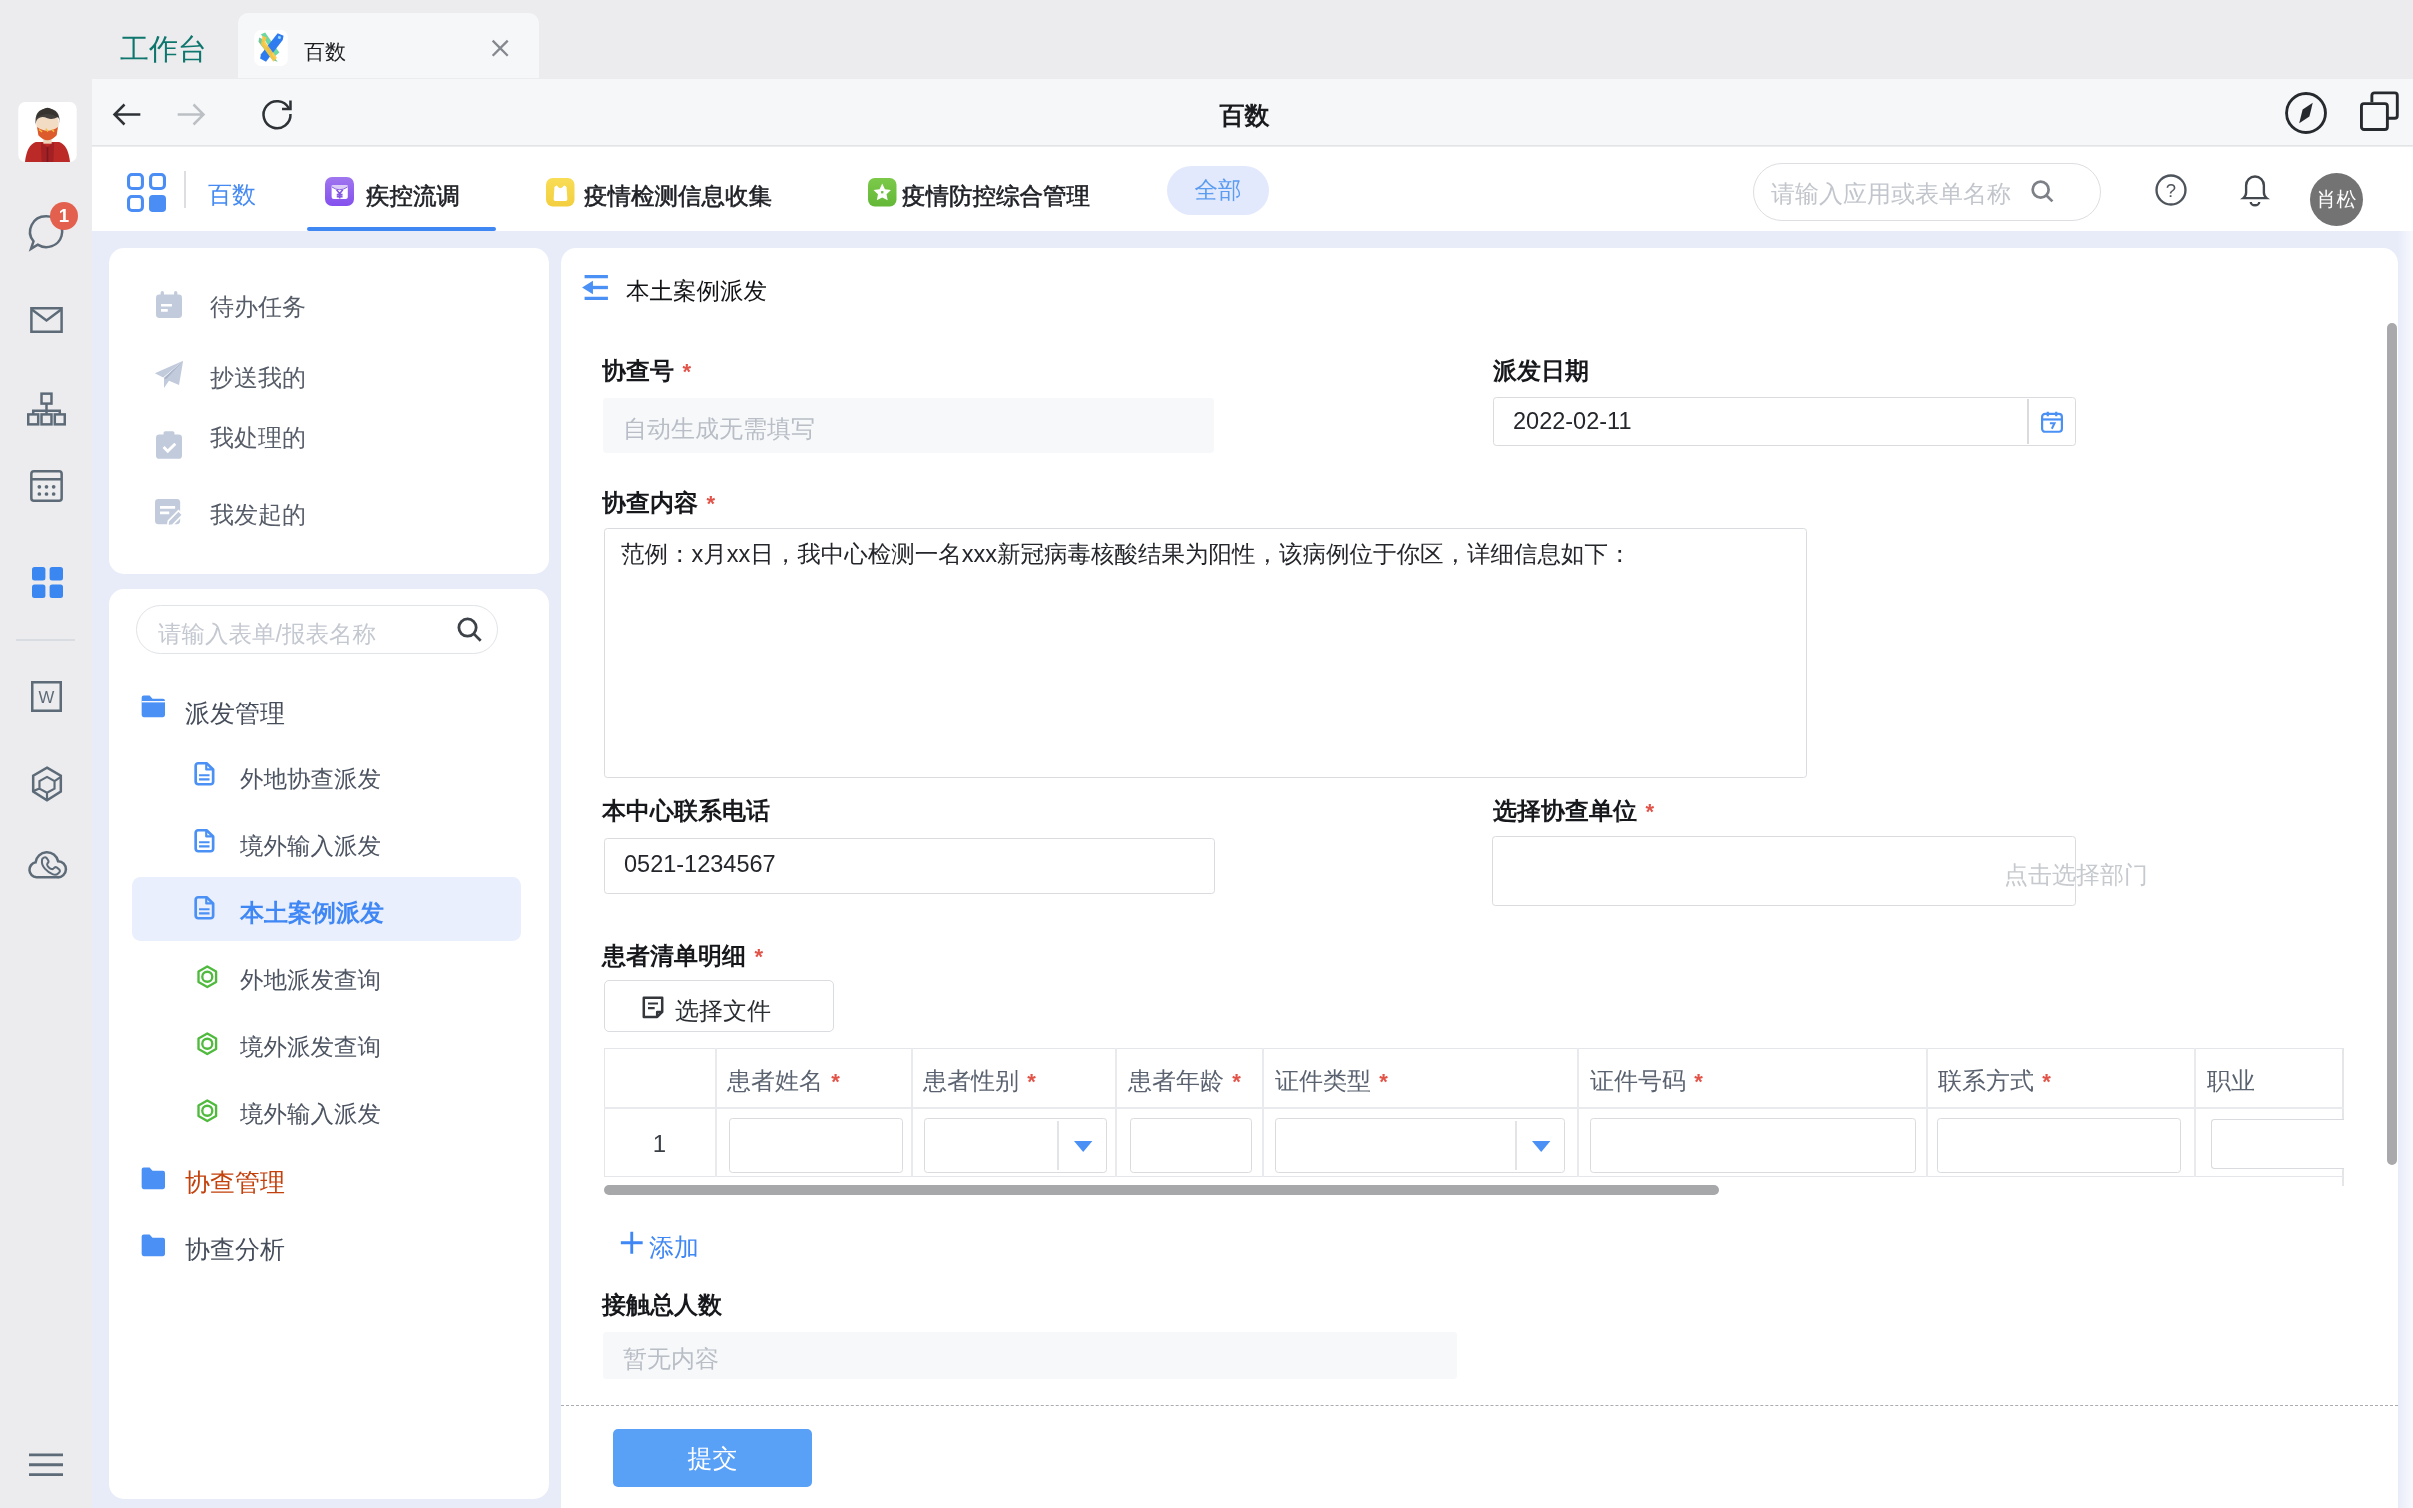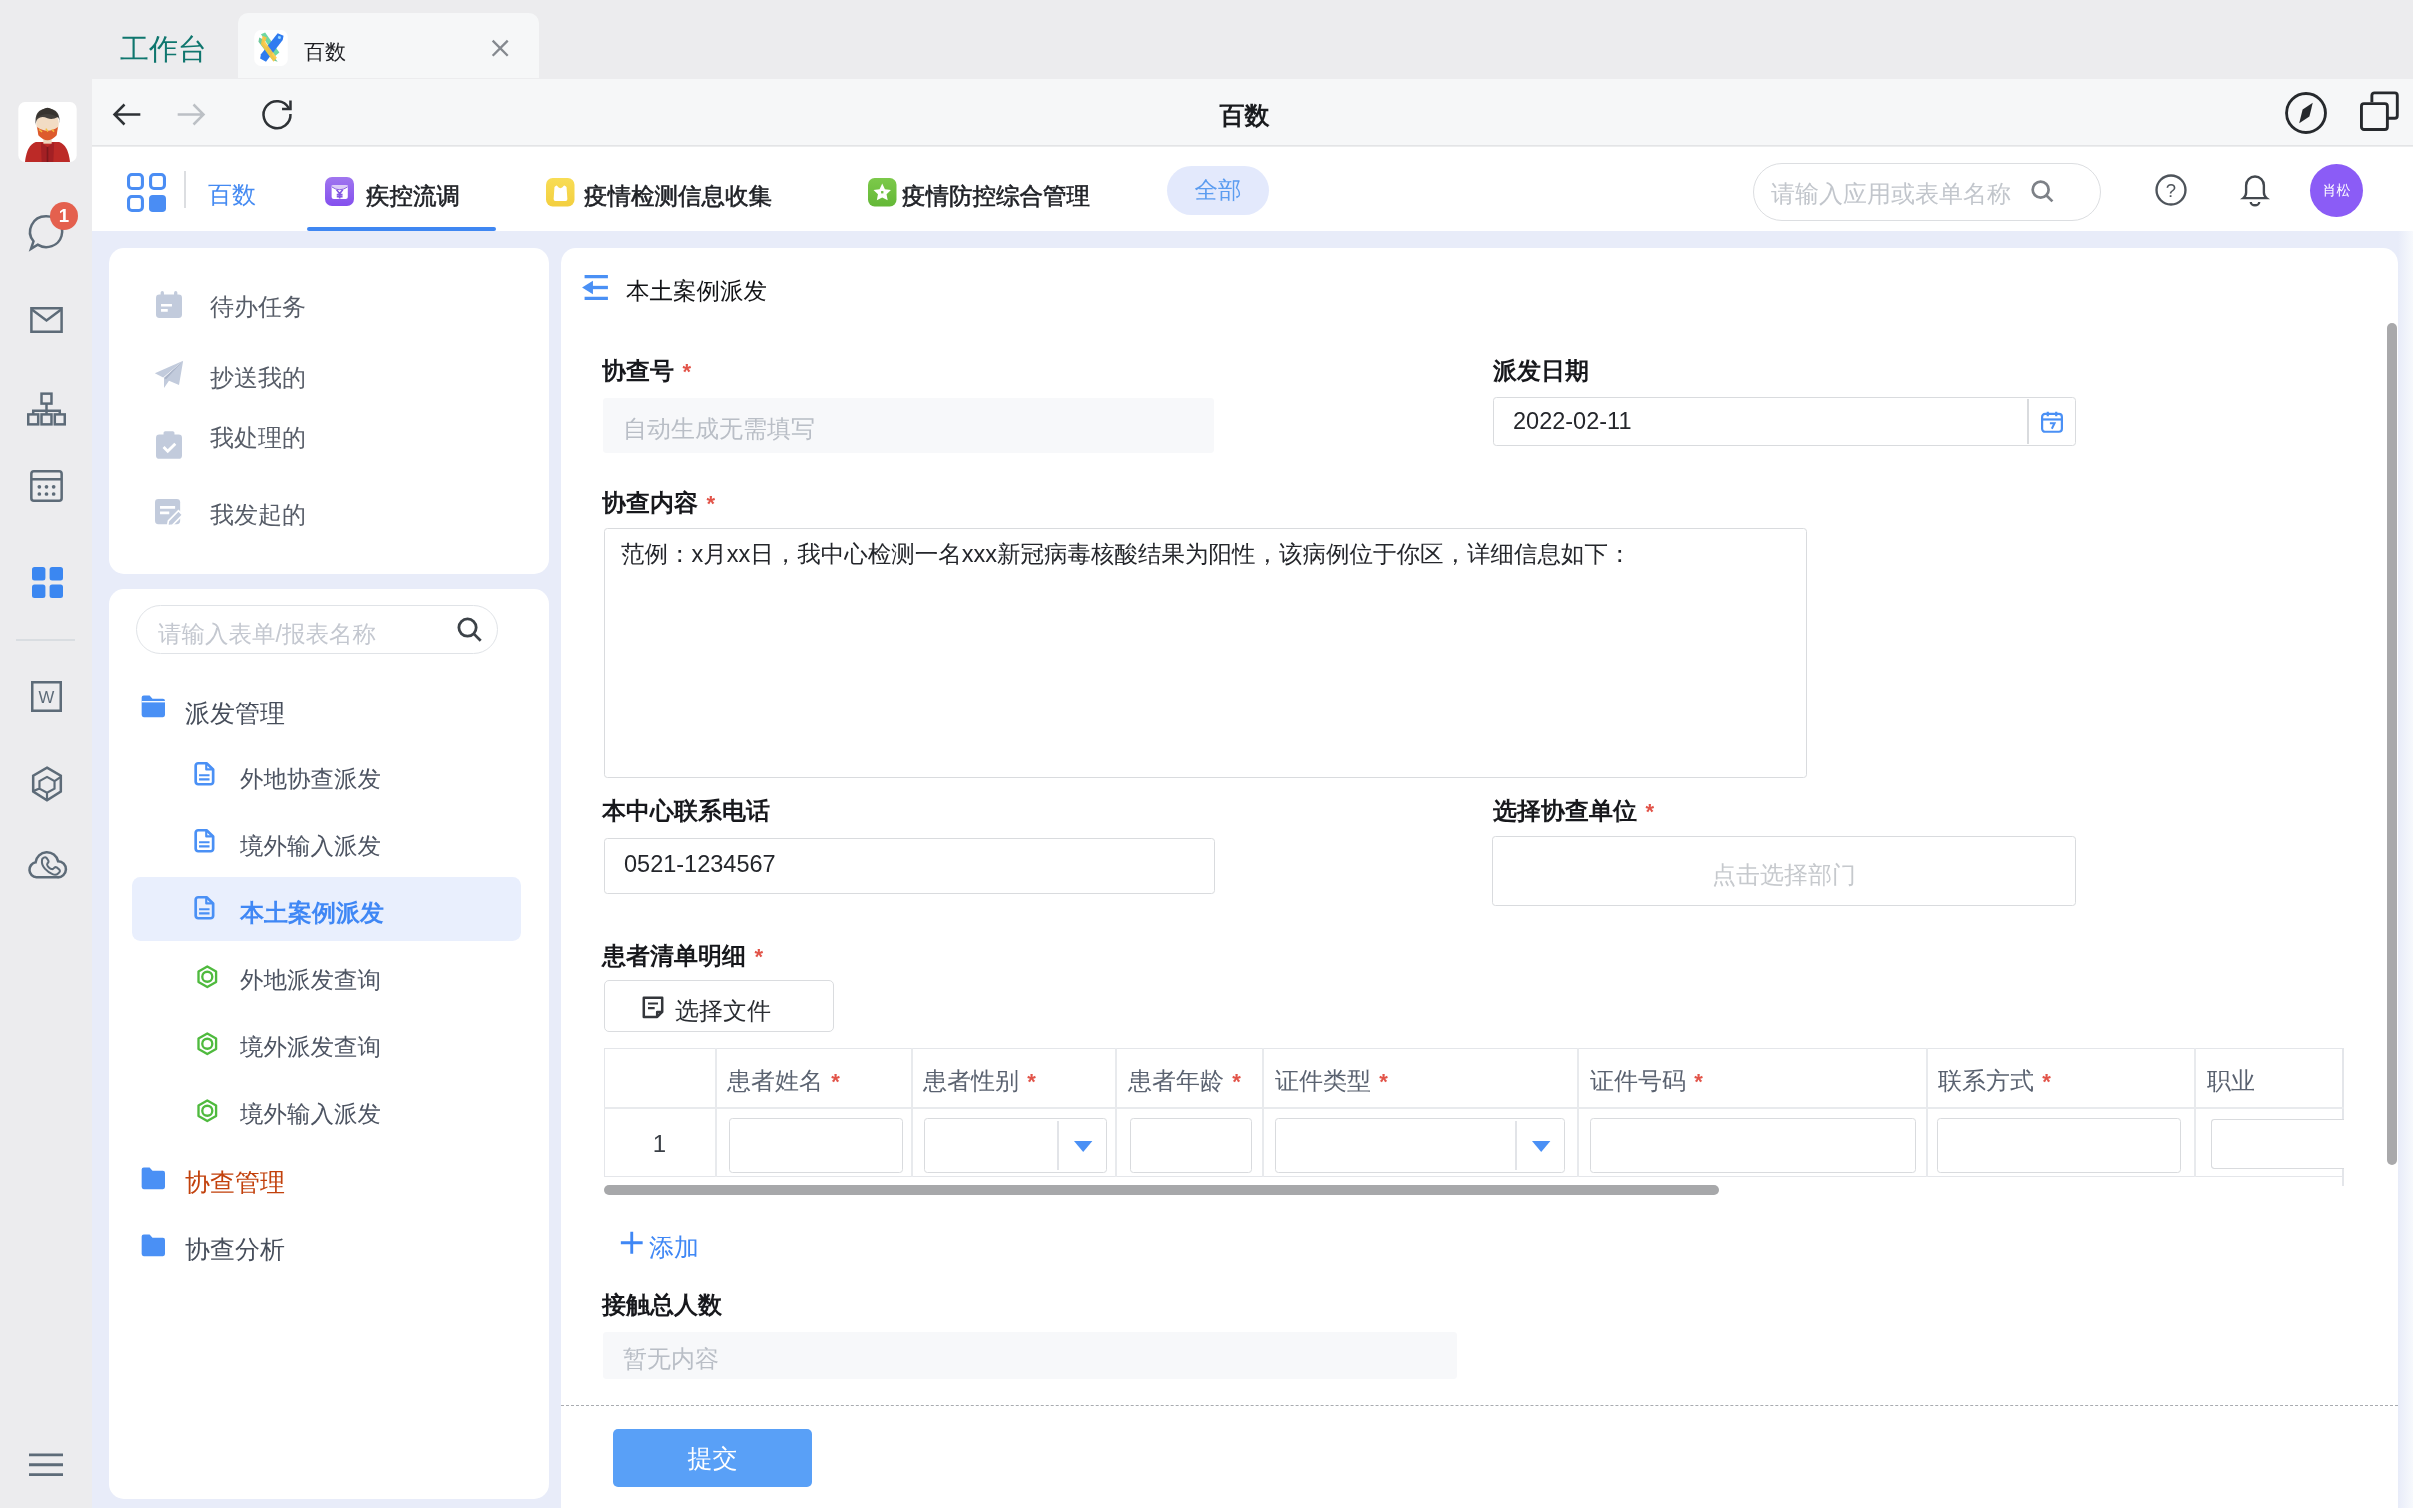--- a/index.html
+++ b/index.html
@@ -214,21 +214,21 @@
 <svg class="abs" style="left:2155px;top:174px" width="32" height="32" viewBox="0 0 38 38">
   <circle cx="19" cy="19" r="17.2" fill="none" stroke="#4e545b" stroke-width="2.8"></circle>
   <text x="19" y="27" font-size="22" fill="#4e545b" text-anchor="middle" style="font-family:'Liberation Sans',sans-serif">?</text>
 </svg>
 
 <svg class="abs" style="left:2241px;top:174px" width="28" height="33" viewBox="0 0 33 39">
   <path d="M16.5 3 a10.5 10.5 0 0 1 10.5 10.5 v8.5 q0 4 3.2 6.5 H2.8 q3.2 -2.5 3.2 -6.5 v-8.5 a10.5 10.5 0 0 1 10.5 -10.5 z" fill="none" stroke="#43484e" stroke-width="2.8"></path>
   <path d="M11.5 33 a5 4 0 0 0 10 0" fill="none" stroke="#43484e" stroke-width="2.8"></path>
 </svg>
 
-<div class="abs" style="left:2310px;top:164px;width:53px;height:53px;border-radius:50%;background:#8b5cf6;color:#fff;font-size:14px;text-align:center;line-height:53px">肖松</div>
+<div class="abs" style="left:2310px;top:173px;width:53px;height:53px;border-radius:50%;background:#737373;color:#fff;font-size:20px;text-align:center;line-height:53px">肖松</div>
 <div class="abs content"></div>
 <div class="panel p1"></div>
 
 <svg class="abs" style="left:156px;top:291px" width="26" height="27" viewBox="0 0 31 32">
   <rect x="0" y="4" width="31" height="28" rx="4" fill="#c2cbdc"></rect>
   <rect x="5.5" y="0" width="4" height="9" rx="2" fill="#c2cbdc"></rect>
   <rect x="21.5" y="0" width="4" height="9" rx="2" fill="#c2cbdc"></rect>
   <path d="M6 17 h13 M6 23 h8" stroke="#fff" stroke-width="3"></path>
 </svg>
 <div class="menutxt" style="left:210px;top:291px">待办任务</div>
@@ -332,21 +332,21 @@
 
 <div class="lbl" style="left:602px;top:487px">协查内容<span class="star">*</span></div>
 <div class="abs inp" style="left:604px;top:528px;width:1203px;height:250px"></div>
 <div class="abs mtxt" style="left:621px;top:538px">范例：x月xx日，我中心检测一名xxx新冠病毒核酸结果为阳性，该病例位于你区，详细信息如下：</div>
 
 <div class="lbl" style="left:602px;top:795px">本中心联系电话</div>
 <div class="abs inp" style="left:604px;top:838px;width:611px;height:56px"></div>
 <div class="abs mtxt" style="left:624px;top:851px">0521-1234567</div>
 <div class="lbl" style="left:1493px;top:795px">选择协查单位<span class="star">*</span></div>
 <div class="abs inp" style="left:1492px;top:836px;width:584px;height:70px"></div>
-<div class="abs ph" style="left:1492px;top:859px;width:584px;text-align:center;font-size:24px;color:#c6c9cd">点击选择部门</div>
+<div class="abs ph" style="left:1564px;top:859px;width:584px;text-align:right;font-size:24px;color:#c6c9cd">点击选择部门</div>
 
 <div class="lbl" style="left:602px;top:940px">患者清单明细<span class="star">*</span></div>
 <div class="abs" style="left:604px;top:980px;width:230px;height:52px;border:1.7px solid #dadcdf;border-radius:5px;background:#fff"></div>
 <svg class="abs" style="left:642px;top:996px" width="22" height="22.6" viewBox="0 0 26 27">
   <path d="M2 2 h22 v17 l-6 6 H2 z" fill="none" stroke="#33363b" stroke-width="3" stroke-linejoin="round"></path>
   <path d="M24 19 h-6 v6" fill="none" stroke="#33363b" stroke-width="3" stroke-linejoin="round"></path>
   <path d="M7 9 h12 M7 14.5 h8" stroke="#33363b" stroke-width="2.6"></path>
 </svg>
 <div class="abs" style="left:675px;top:995px;font-size:24px;color:#292c31">选择文件</div>
 

